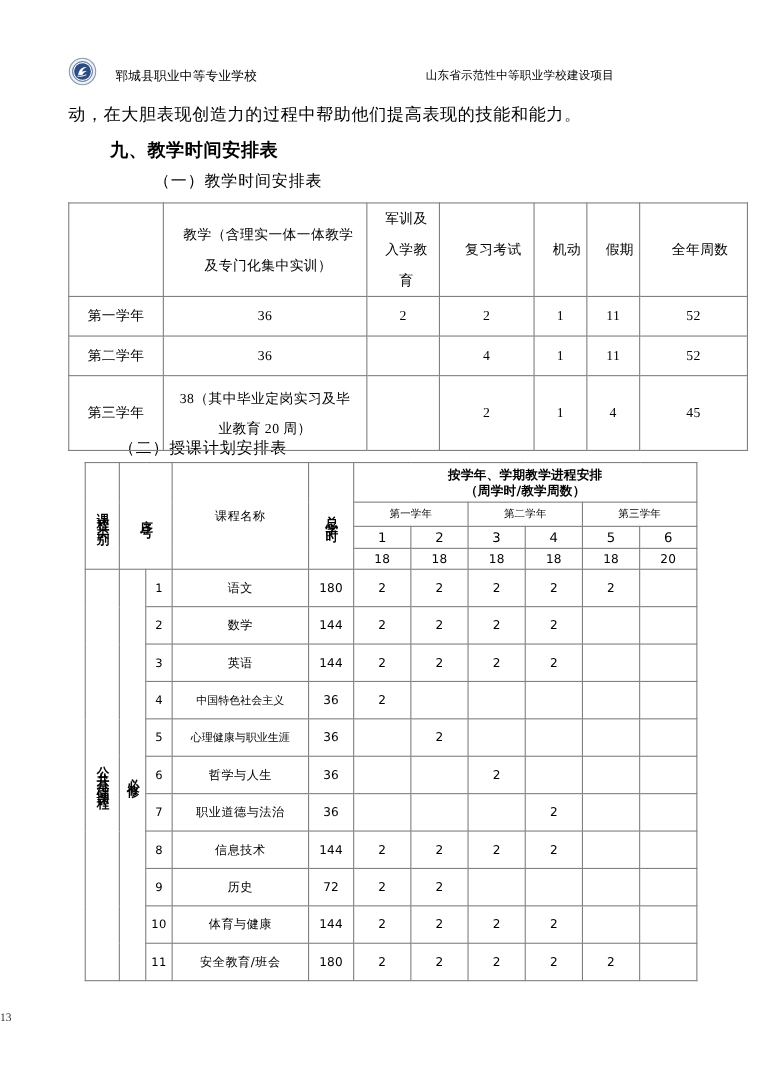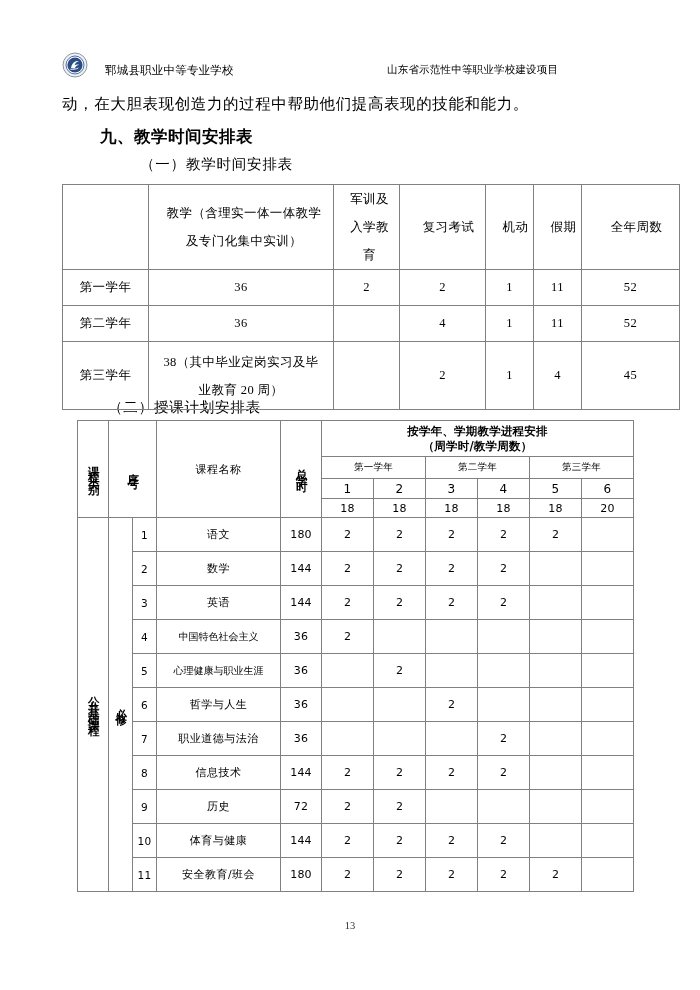--- a/index.html
+++ b/index.html
@@ -59,21 +59,20 @@
   }
 
   
   .para {
     position: absolute;
     left: 62px; top: 92px;
     width: 618px;
     font-size: 15.5px;
     line-height: 26px;
     letter-spacing: 0.6px;
-    font-family: Liberation Mono, monospace;
   }
 
   
   .h1 {
     position: absolute;
     left: 100px; top: 126px;
     font-family: "DejaVu Sans", "Liberation Sans", sans-serif;
     font-size: 16.5px;
     font-weight: bold;
     letter-spacing: 0.5px;
@@ -161,21 +160,21 @@
   .t2 .cname-long { font-size: 10px; letter-spacing: 0; margin-left: 32px; }
   .t2 .idx { font-size: 10.5px; }
   .t2 .hrs { font-size: 11px; }
   .t2 .wk { font-size: 11px; }
 
   
   .pageno {
     position: absolute;
     left: 0; top: 920px;
     width: 700px;
-    text-align: center;
+    text-align: left;
     font-size: 10.5px;
     color: #333333;
   }
 </style>
 </head>
 <body>
 
 <div class="page">
 
   <div class="hdr">

